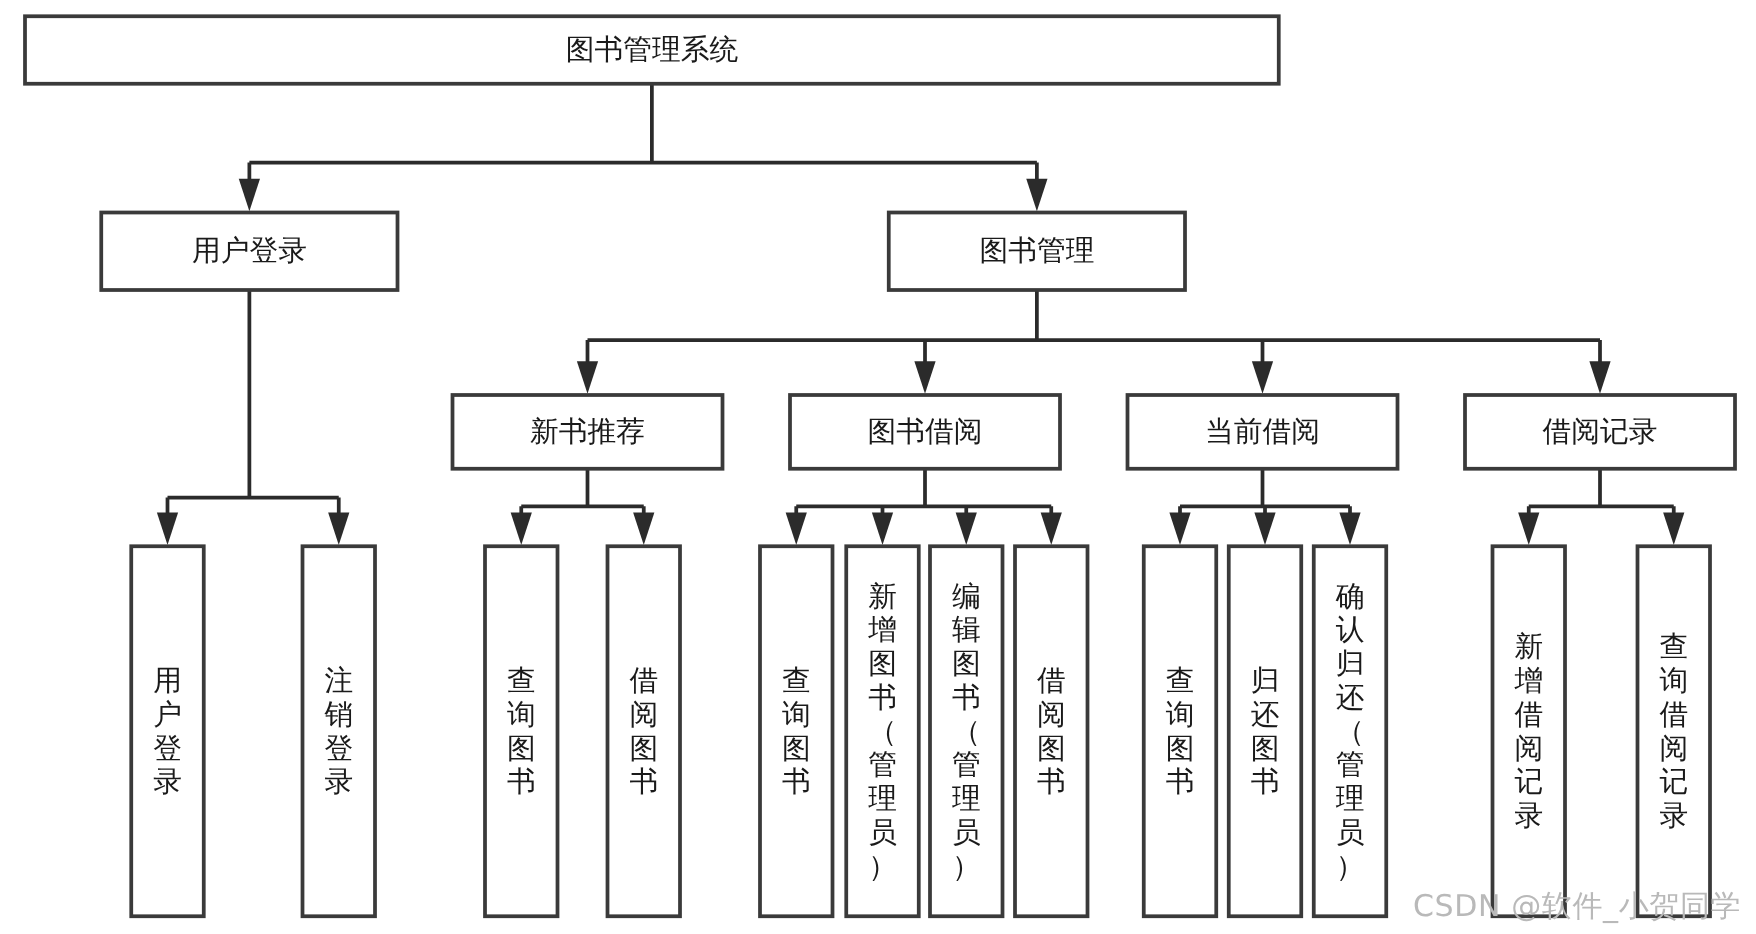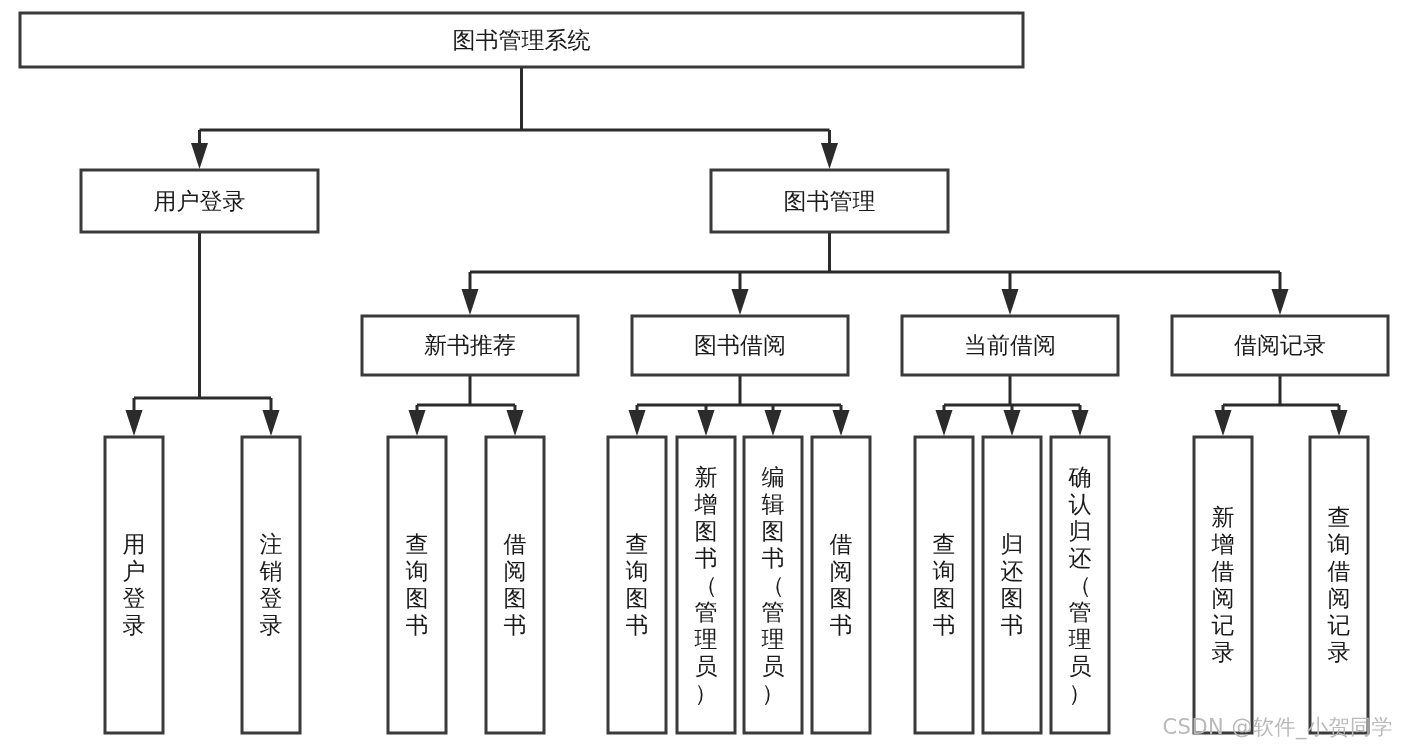--- a/index.html
+++ b/index.html
@@ -50,21 +50,21 @@
     font-family: "DejaVu Sans", "Liberation Sans", sans-serif;
     font-size: 23px;
     fill: #1a1a1a;
     text-anchor: middle;
   }
   .watermark-text {
     position: absolute;
     right: 12px;
     bottom: 6px;
     font-family: "DejaVu Sans", "Liberation Sans", sans-serif;
-    font-size: 21px;
+    font-size: 24px;
     color: #b9b9b9;
     letter-spacing: 0.5px;
     white-space: nowrap;
     user-select: none;
   }
 </style>
 </head>
 <body>
 
 <div id="diagram-root">

